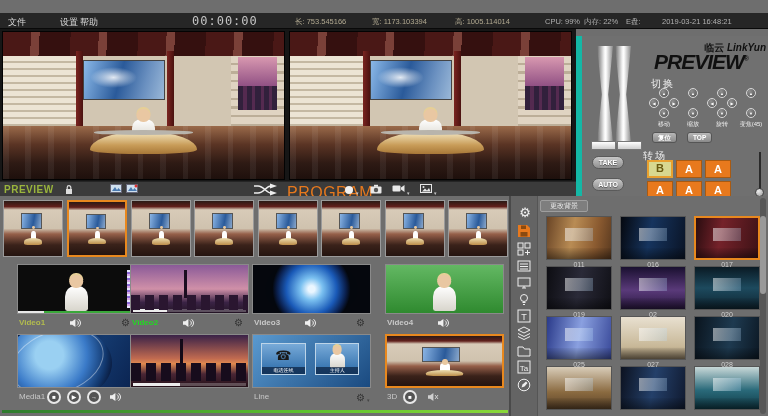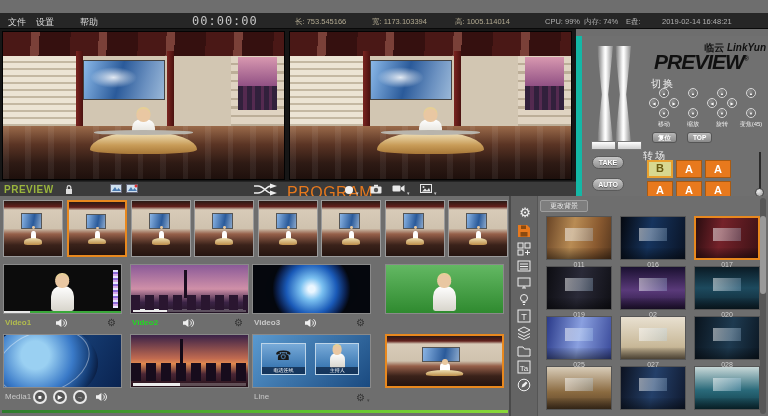--- a/index.html
+++ b/index.html
@@ -90,21 +90,21 @@
 .fsel{border:2px solid #e8881e}
 .ministudio{position:absolute;inset:0;background:linear-gradient(#2b1a16 0%,#601f1b 10%,#d8cbb8 16%,#cfc2ae 50%,#96604a 60%,#3a221a 80%,#241410 100%)}
 .ministudio::before{content:"";position:absolute;left:30%;top:22%;width:32%;height:26%;background:linear-gradient(100deg,#8ab4e4,#2a5a9a 60%,#8aa8cc);border:1px solid #555}
 .ministudio::after{content:"";position:absolute;left:34%;bottom:20%;width:32%;height:13%;background:linear-gradient(#eedfb2,#bd8e4a);border-radius:50% 50% 20% 20%}
 .ma{position:absolute;left:46%;bottom:30%;width:9%;height:16%;background:#fff;border-radius:40% 40% 0 0}
 .ma::before{content:"";position:absolute;left:22%;top:-48%;width:56%;aspect-ratio:1;border-radius:50%;background:#e8c8a0}
 
 
 .vthumb{position:absolute;top:68px;width:119px;height:50px;border:1px solid #8a8a8a;overflow:hidden}
 .mthumb{position:absolute;top:138px;width:119px;height:54px;border:1px solid #8a8a8a;overflow:hidden}
-.cx0{left:3px}.cx1{left:130px}.cx2{left:252px}.cx3{left:385px}
+.cx0{left:17px}.cx1{left:130px}.cx2{left:252px}.cx3{left:385px}
 .v1{background:#0c0c0c}
 .meters{position:absolute;right:3px;top:5px;width:5px;height:38px;background:repeating-linear-gradient(#e8e8ff 0 2px,#8a6ad8 2px 4px,#d8a8e8 4px 6px)}
 .v2{background:linear-gradient(#8a5a98 0%,#d090a8 50%,#3a2345 78%,#241425 100%)}
 .v2::before{content:"";position:absolute;left:45%;top:10%;width:3px;height:58%;background:#1a0d20}
 .v2::after{content:"";position:absolute;bottom:6%;left:0;right:0;height:32%;background:repeating-linear-gradient(90deg,#2a1630 0 9px,transparent 9px 14px)}
 .v3{background:#05070d}
 .disc{position:absolute;left:10%;top:-15%;width:80%;height:130%;border-radius:50%;background:radial-gradient(circle,#eaf6ff 0 6%,#7ac0f0 20%,#1a5ab8 45%,#0a1e4a 62%,#04070d 70%)}
 .v4{background:linear-gradient(#63b863,#2f8a2f)}
 .pbar{position:absolute;bottom:1px;left:2px;right:2px;height:3px;background:rgba(255,255,255,.25)}
 .pfill{height:100%;background:#ececec}
@@ -160,30 +160,30 @@
 svg{display:block}
 </style>
 </head>
 <body>
 
 <div class="app">
 
 
   <div class="menubar">
     <span class="mitem" style="left:8px">文件</span>
-    <span class="mitem" style="left:36px">设置</span>
+    <span class="mitem" style="left:60px">设置</span>
     <span class="mitem" style="left:80px">帮助</span>
     <span class="timer">00:00:00</span>
     <span class="stat st1">长: 753.545166</span>
     <span class="stat st2">宽: 1173.103394</span>
     <span class="stat st3">高: 1005.114014</span>
     <span class="stat st4">CPU: 99%</span>
-    <span class="stat st5">内存: 74%</span>
+    <span class="stat st5">内存: 22%</span>
     <span class="stat st6">E盘:</span>
-    <span class="stat st7">2019-02-14 16:48:21</span>
+    <span class="stat st7">2019-03-21 16:48:21</span>
   </div>
 
   <div class="main">
     <div class="monitor pre">
       <div class="scene">
         <div class="sc-ceil"></div>
         <div class="sc-slatl"></div>
         <div class="sc-slatr"></div>
         <div class="sc-pillar p1"></div>
         <div class="sc-pillar p2"></div>
@@ -404,20 +404,29 @@
     <div class="srcrow cx2">
       <span class="srclab c3">Video3</span>
       <span class="spk">
           <svg viewBox="0 0 12 10" width="12" height="10">
             <path d="M1 3.2h2.2L6.4 1v8L3.2 6.8H1z" fill="#efefef"></path>
             <path d="M8 2.5c1.8 1.4 1.8 3.6 0 5M9.5 1.2c2.6 2.2 2.6 5.4 0 7.6" stroke="#efefef" stroke-width="1" fill="none"></path>
           </svg>
         </span>
       <span class="gearg">⚙</span>
     </div>
+    <div class="srcrow cx3">
+      <span class="srclab c4">Video4</span>
+      <span class="spk">
+          <svg viewBox="0 0 12 10" width="12" height="10">
+            <path d="M1 3.2h2.2L6.4 1v8L3.2 6.8H1z" fill="#efefef"></path>
+            <path d="M8 2.5c1.8 1.4 1.8 3.6 0 5M9.5 1.2c2.6 2.2 2.6 5.4 0 7.6" stroke="#efefef" stroke-width="1" fill="none"></path>
+          </svg>
+        </span>
+    </div>
 
     <div class="mthumb m1 cx0">
       <div class="globe"></div>
     </div>
     <div class="mthumb m2 cx1">
       <div class="pbar">
           <div class="pfill" style="width:42%"></div>
         </div>
     </div>
     <div class="mthumb mline cx2">
@@ -445,20 +454,30 @@
           <svg viewBox="0 0 12 10" width="12" height="10">
             <path d="M1 3.2h2.2L6.4 1v8L3.2 6.8H1z" fill="#efefef"></path>
             <path d="M8 2.5c1.8 1.4 1.8 3.6 0 5M9.5 1.2c2.6 2.2 2.6 5.4 0 7.6" stroke="#efefef" stroke-width="1" fill="none"></path>
           </svg>
         </span>
     </div>
     <div class="medrow cx2">
       <span class="srclab cm">Line</span>
       <span class="gearg" style="top:2px">⚙</span>
       <span class="mb-caret" style="left:115px;top:7px;color:#444">▾</span>
+    </div>
+    <div class="medrow cx3">
+      <span class="srclab cm">3D</span>
+      <span class="pbtnc" style="left:18px">■</span>
+      <span class="spk" style="left:42px;top:2px">
+          <svg viewBox="0 0 12 10" width="12" height="10">
+            <path d="M1 3.2h2.2L6.4 1v8L3.2 6.8H1z" fill="#cfcfcf"></path>
+            <path d="M8 3l3 4M11 3l-3 4" stroke="#cfcfcf" stroke-width="1" fill="none"></path>
+          </svg>
+        </span>
     </div>
 
     <div class="meterstrip"></div>
 
     <div class="vdiv"></div>
     <div class="tools">
       <span class="tool" style="top:10px">⚙</span>
       <span class="tool" style="top:28px">
           <svg viewBox="0 0 14 14" width="14" height="14">
             <path d="M1 1h9l3 3v9H1z" fill="#e8791d"></path>

